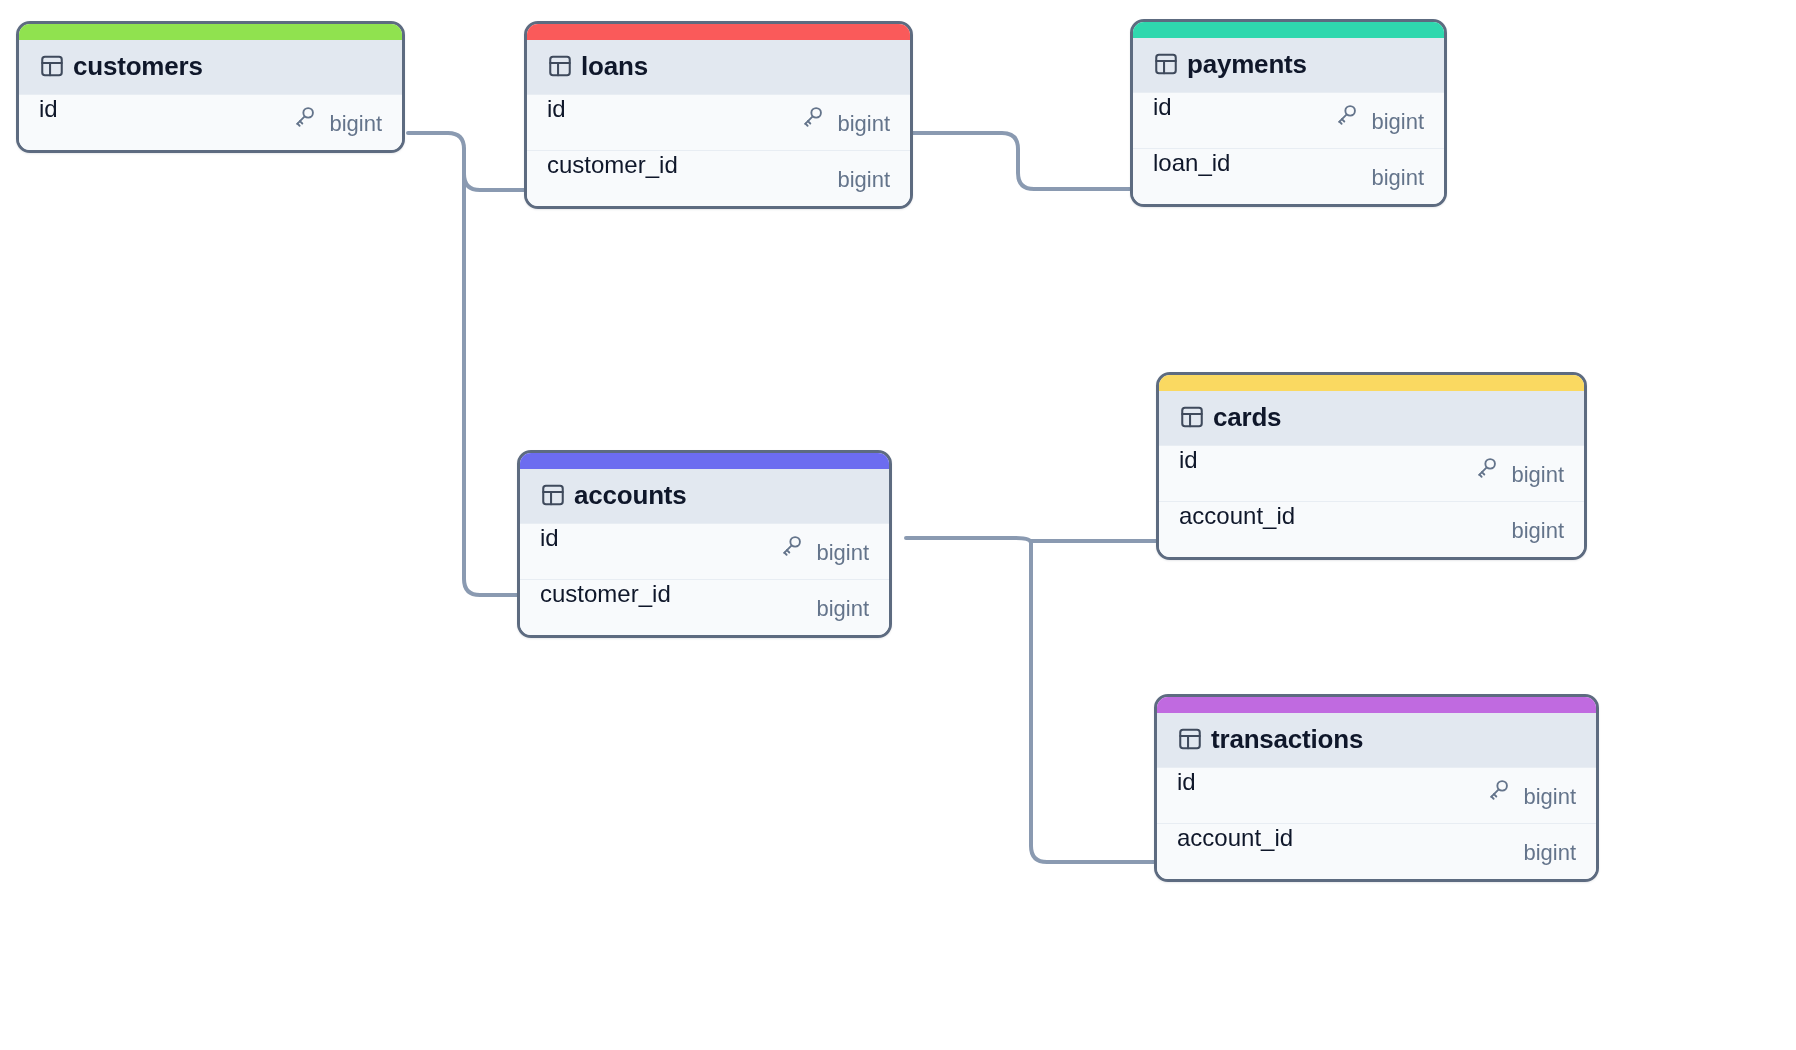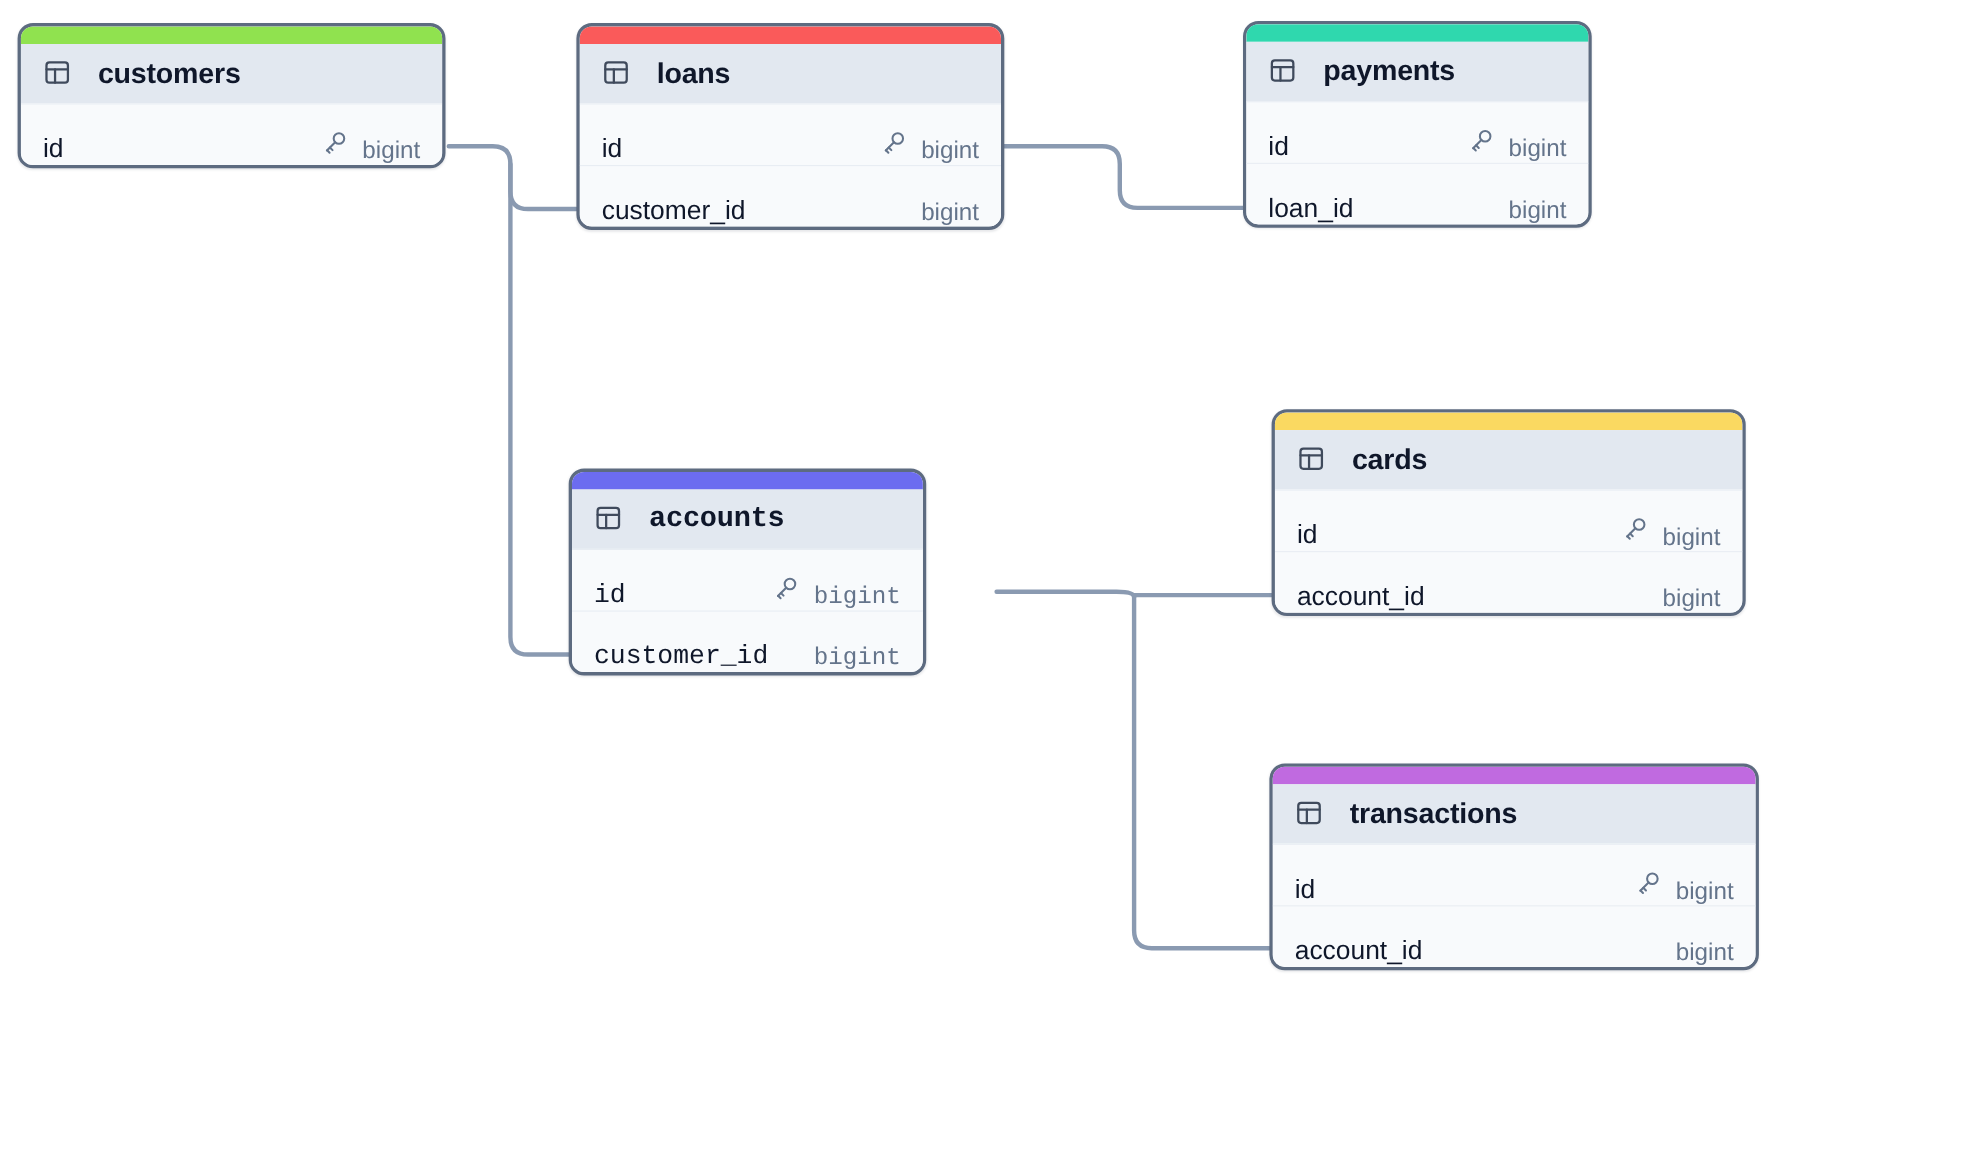--- a/index.html
+++ b/index.html
@@ -43,39 +43,39 @@
     overflow: hidden;
     box-shadow: 0 1px 2px rgba(30,41,59,0.10);
   }
   .color-bar {
     height: 16px;
     width: 100%;
   }
   .node-header {
     display: flex;
     align-items: center;
-    gap: 24px;
+    gap: 8px;
     background: #e2e8f0;
     padding: 13px 20px 15px 20px;
     box-sizing: border-box;
   }
   .node-title {
     font-size: 26px;
     font-weight: bold;
     color: #0f172a;
     letter-spacing: -0.2px;
     line-height: 1;
   }
   .tbl-icon {
     display: block;
     flex: 0 0 auto;
   }
   .field-row {
     display: flex;
-    align-items: flex-end;
+    align-items: flex-start;
     background: #f8fafc;
     padding: 0 20px;
     height: 56px;
     box-sizing: border-box;
     border-top: 1px solid #e8edf3;
   }
   .field-row:first-of-type {
     border-top: none;
   }
   .field-name {
@@ -211,21 +211,21 @@
           </span>
         </div>
         <div class="field-row">
           <span class="field-name">loan_id</span>
           <span class="field-right">
             <span class="key-slot"></span>
             <span class="field-type">bigint</span>
           </span>
         </div>
       </div>
-      <div class="table-node" style="left: 517px; top: 426px; width: 325px; font-family: Liberation Mono, monospace;">
+      <div class="table-node" style="left: 517px; top: 450px; width: 375px;">
         <div class="color-bar" style="background: rgb(108, 108, 240);"></div>
         <div class="node-header">
           <span style="display: flex;">
             <svg class="tbl-icon" width="26" height="26" viewBox="0 0 24 24" fill="none" stroke="#3f4a5c" stroke-width="1.9" stroke-linecap="round" stroke-linejoin="round">
               <rect x="3" y="3.5" width="18" height="17" rx="2.5"></rect>
               <line x1="3" y1="9.2" x2="21" y2="9.2"></line>
               <line x1="10.2" y1="9.2" x2="10.2" y2="20.5"></line>
             </svg>
           </span>
           <span class="node-title">accounts</span>

